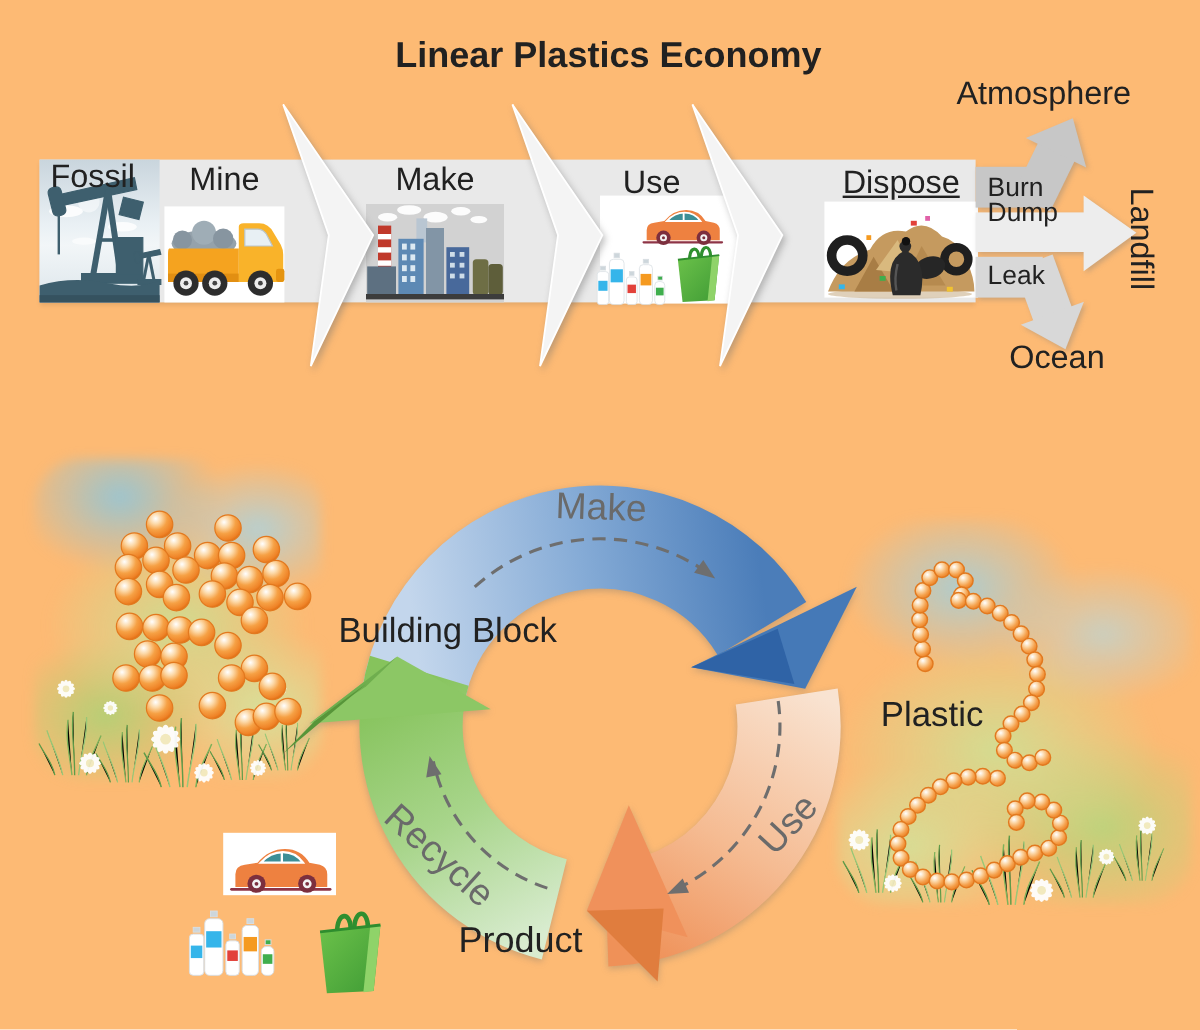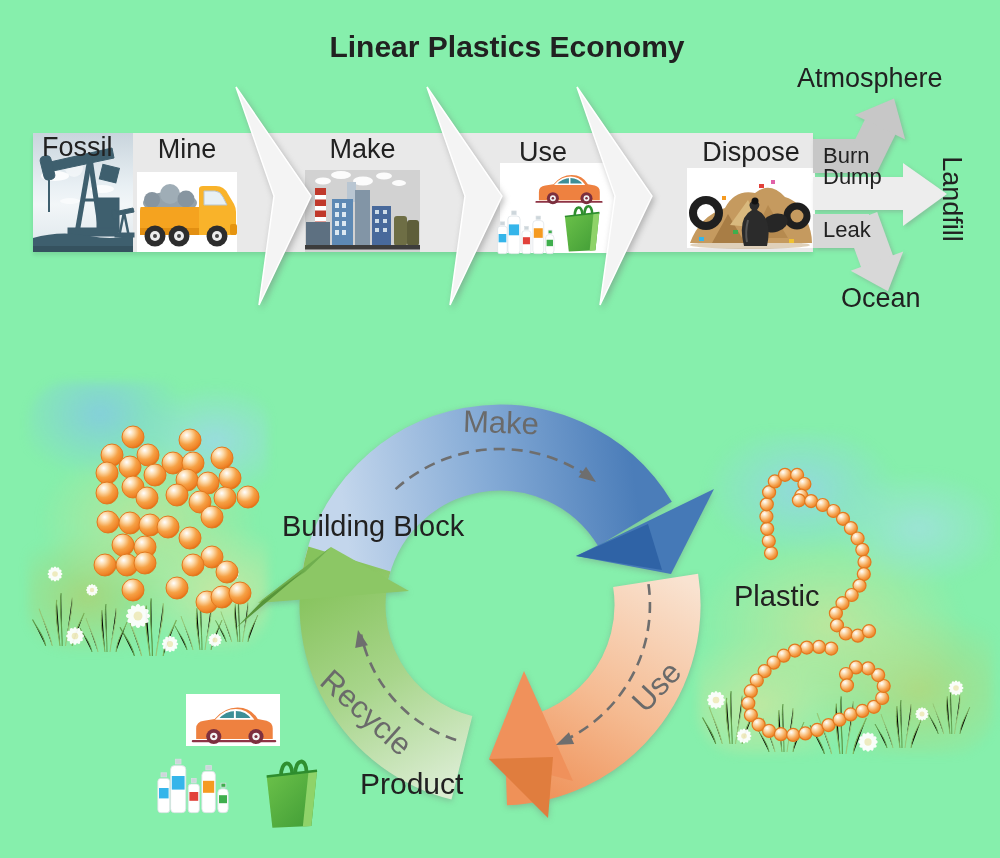--- a/index.html
+++ b/index.html
@@ -1,16 +1,16 @@
 <!DOCTYPE html>
 <html><head>
 <meta charset="utf-8">
 <style>
   html,body{margin:0;padding:0;background:#ffffff;}
-  .stage{position:relative;width:1000px;height:858px;background:#86efac;overflow:hidden;
+  .stage{position:relative;width:1000px;height:858px;background:#fdba74;overflow:hidden;
          font-family:"Liberation Sans", sans-serif;}
   .lbl{position:absolute;color:#212121;white-space:nowrap;line-height:1.1;z-index:30;}
   .title{font-size:30px;font-weight:700;text-align:center;}
   .step{font-size:27px;}
   .fate{font-size:22px;text-align:right;}
   .sink{font-size:27px;}
   .node{font-size:29px;margin-left:44px;}
   .ringlbl{font-size:31px;color:#6a6a6a;}
   .center{text-align:center;}
   .band{position:absolute;left:33px;top:133px;width:780px;height:119px;background:#e9e9e9;
@@ -463,31 +463,31 @@
       <use href="#bag" x="0" y="0" width="64" height="86" transform="translate(261,748) scale(0.95)"></use>
     </g>
   </svg>
 
   <div class="lbl title" style="left:252px;top:30px;width:510px;">Linear Plastics Economy</div>
 
   <div class="lbl step" style="left:42px;top:133px;">Fossil</div>
   <div class="lbl step center" style="left:137px;top:135px;width:100px;">Mine</div>
   <div class="lbl step center" style="left:305px;top:135px;width:115px;">Make</div>
   <div class="lbl step center" style="left:498px;top:138px;width:90px;">Use</div>
-  <div class="lbl step center" style="left:687px;top:138px;width:128px;">Dispose</div>
+  <div class="lbl step center" style="left:687px;top:138px;width:128px;text-decoration:underline;">Dispose</div>
 
   <div class="lbl fate" style="left:823px;top:144px;">Burn</div>
   <div class="lbl fate" style="left:823px;top:165px;">Dump</div>
   <div class="lbl fate" style="left:823px;top:218px;">Leak</div>
 
   <div class="lbl sink" style="left:797px;top:64px;">Atmosphere</div>
   <div class="lbl sink" style="left:951px;top:199px;transform:translate(-50%,-50%) rotate(90deg);">Landfill</div>
   <div class="lbl sink" style="left:841px;top:284px;">Ocean</div>
 
 
   <div class="lbl ringlbl center" style="left:461px;top:406px;width:80px;transform:rotate(2deg);">Make</div>
   <div class="lbl ringlbl" style="left:657px;top:687px;transform:translate(-50%,-50%) rotate(-47deg);">Use</div>
   <div class="lbl ringlbl" style="left:366px;top:713px;transform:translate(-50%,-50%) rotate(42deg);">Recycle</div>
 
   <div class="lbl node" style="left:238px;top:511px;">Building Block</div>
   <div class="lbl node" style="left:690px;top:581px;">Plastic</div>
-  <div class="lbl node" style="left:316px;top:767px;font-size:30px;">Product</div>
+  <div class="lbl node" style="left:338px;top:767px;font-size:30px;">Product</div>
 </div>
 
 </body></html>

